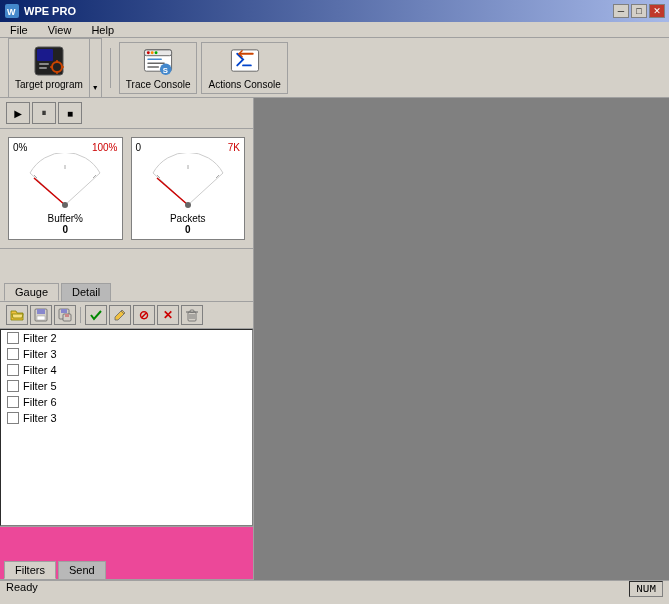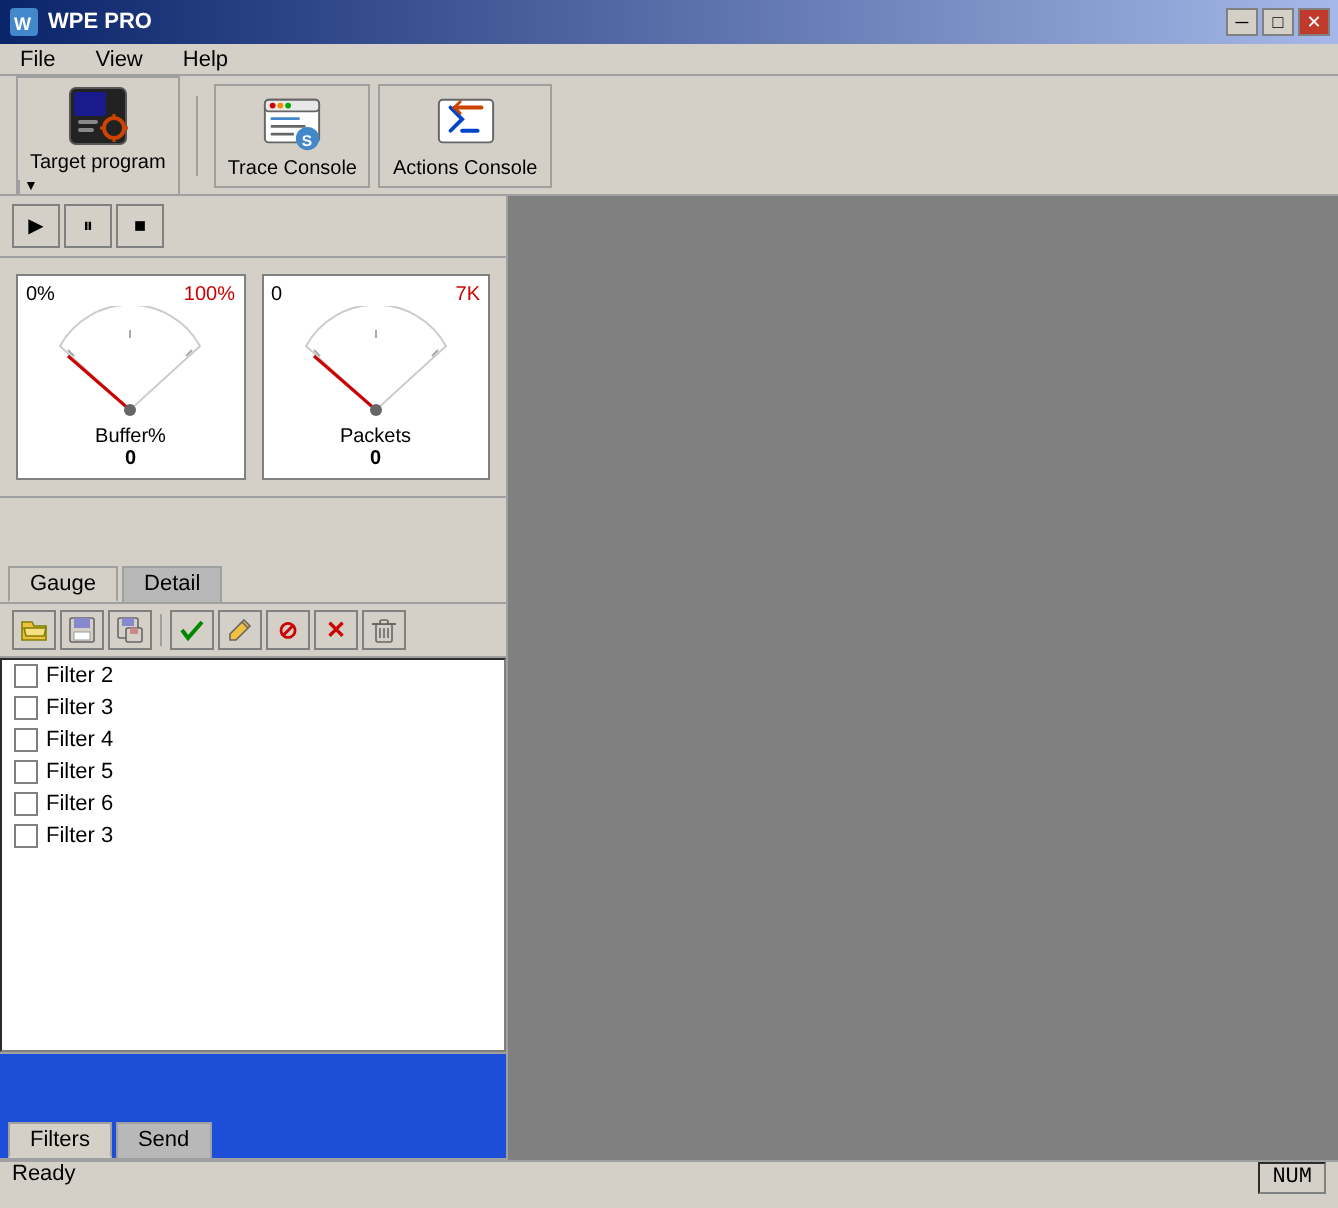--- a/index.html
+++ b/index.html
@@ -242,21 +242,21 @@
       width: 12px;
       height: 12px;
       border: 1px solid #808080;
       background: white;
     }
 
     
     #filter-tab-bar {
       display: flex;
       border-top: 1px solid #a0a0a0;
-      background: #1d4ed8;
+      background: #ec4899;
       padding: 2px 4px 0;
     }
 
     
     #right-panel {
       flex: 1;
       background: #808080;
     }
 
     
@@ -282,21 +282,20 @@
       font-family: Liberation Mono, monospace;
     }
 
     
     #target-program-btn {
       display: flex;
       align-items: stretch;
       border: 1px solid #a0a0a0;
       background: #d4d0c8;
       height: 60px;
-      flex-direction: column;
     }
     #target-program-main {
       display: flex;
       flex-direction: column;
       align-items: center;
       justify-content: center;
       padding: 3px 6px;
       cursor: pointer;
       gap: 2px;
       font-size: 10px;

